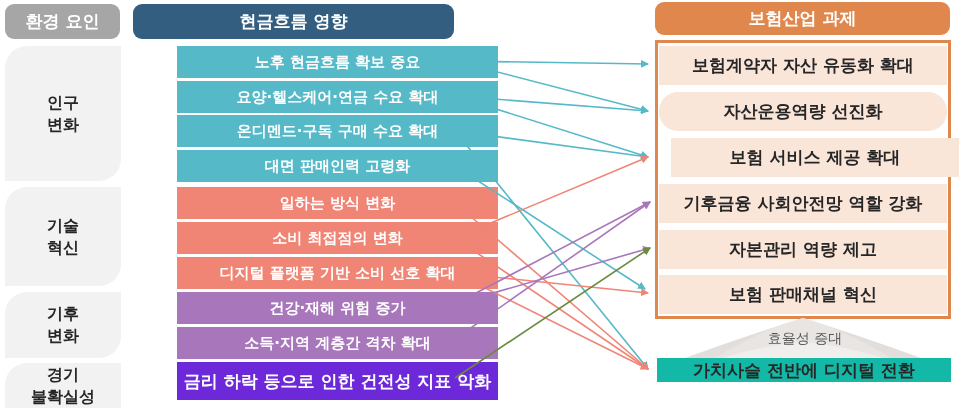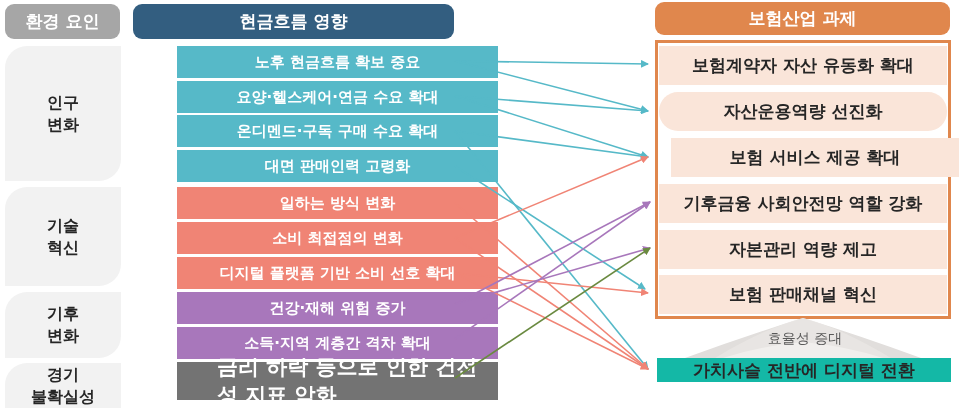--- a/index.html
+++ b/index.html
@@ -8,21 +8,21 @@
     .abs { position: absolute; }
     .hdr { display: flex; align-items: center; justify-content: center; color: #ffffff; font-weight: bold; font-size: 17px; border-radius: 9px; }
     .hdr-env { left: 5px; top: 4px; width: 115px; height: 35px; background: #a6a6a6; }
     .hdr-impact { left: 133px; top: 4px; width: 321px; height: 35px; background: #335e80; }
     .hdr-task { left: 655px; top: 2px; width: 295px; height: 33px; background: #e0874d; }
     .pillar { left: 5px; width: 116px; background: #f2f2f2; border-top-left-radius: 22px; border-bottom-right-radius: 22px; display: flex; align-items: center; justify-content: center; text-align: center; font-weight: bold; font-size: 16px; color: #262626; line-height: 22px; white-space: pre-line; }
     .impact { left: 133px; width: 321px; height: 32px; display: flex; align-items: center; justify-content: center; color: #ffffff; font-size: 15px; font-weight: bold; margin-left: 44px; }
     .teal { background: #56b9c8; }
     .salmon { background: #f08475; }
     .purple { background: #a877bb; }
-    .green { background: #737373; font-size: 21px; padding-left: 40px; }
+    .green { background: #6d28d9; font-size: 17px; }
     .task-frame { left: 655px; top: 40px; width: 296px; height: 279px; border: 3px solid #e0874d; background: #ffffff; }
     .task { left: 659px; width: 288px; height: 39px; background: #fae5d9; display: flex; align-items: center; justify-content: center; font-size: 17px; font-weight: bold; color: #262626; }
     .bottom-task { left: 657px; top: 358px; width: 294px; height: 24px; background: #14b8a6; display: flex; align-items: center; justify-content: center; font-size: 17px; font-weight: bold; color: #262626; }
     .eff-label { left: 760px; top: 330px; width: 90px; text-align: center; font-size: 14px; color: #595959; }
     svg.arrows { position: absolute; left: 0; top: 0; }
   </style>
 </head>
 <body>
 
 <div class="abs hdr hdr-env">환경 요인</div>

